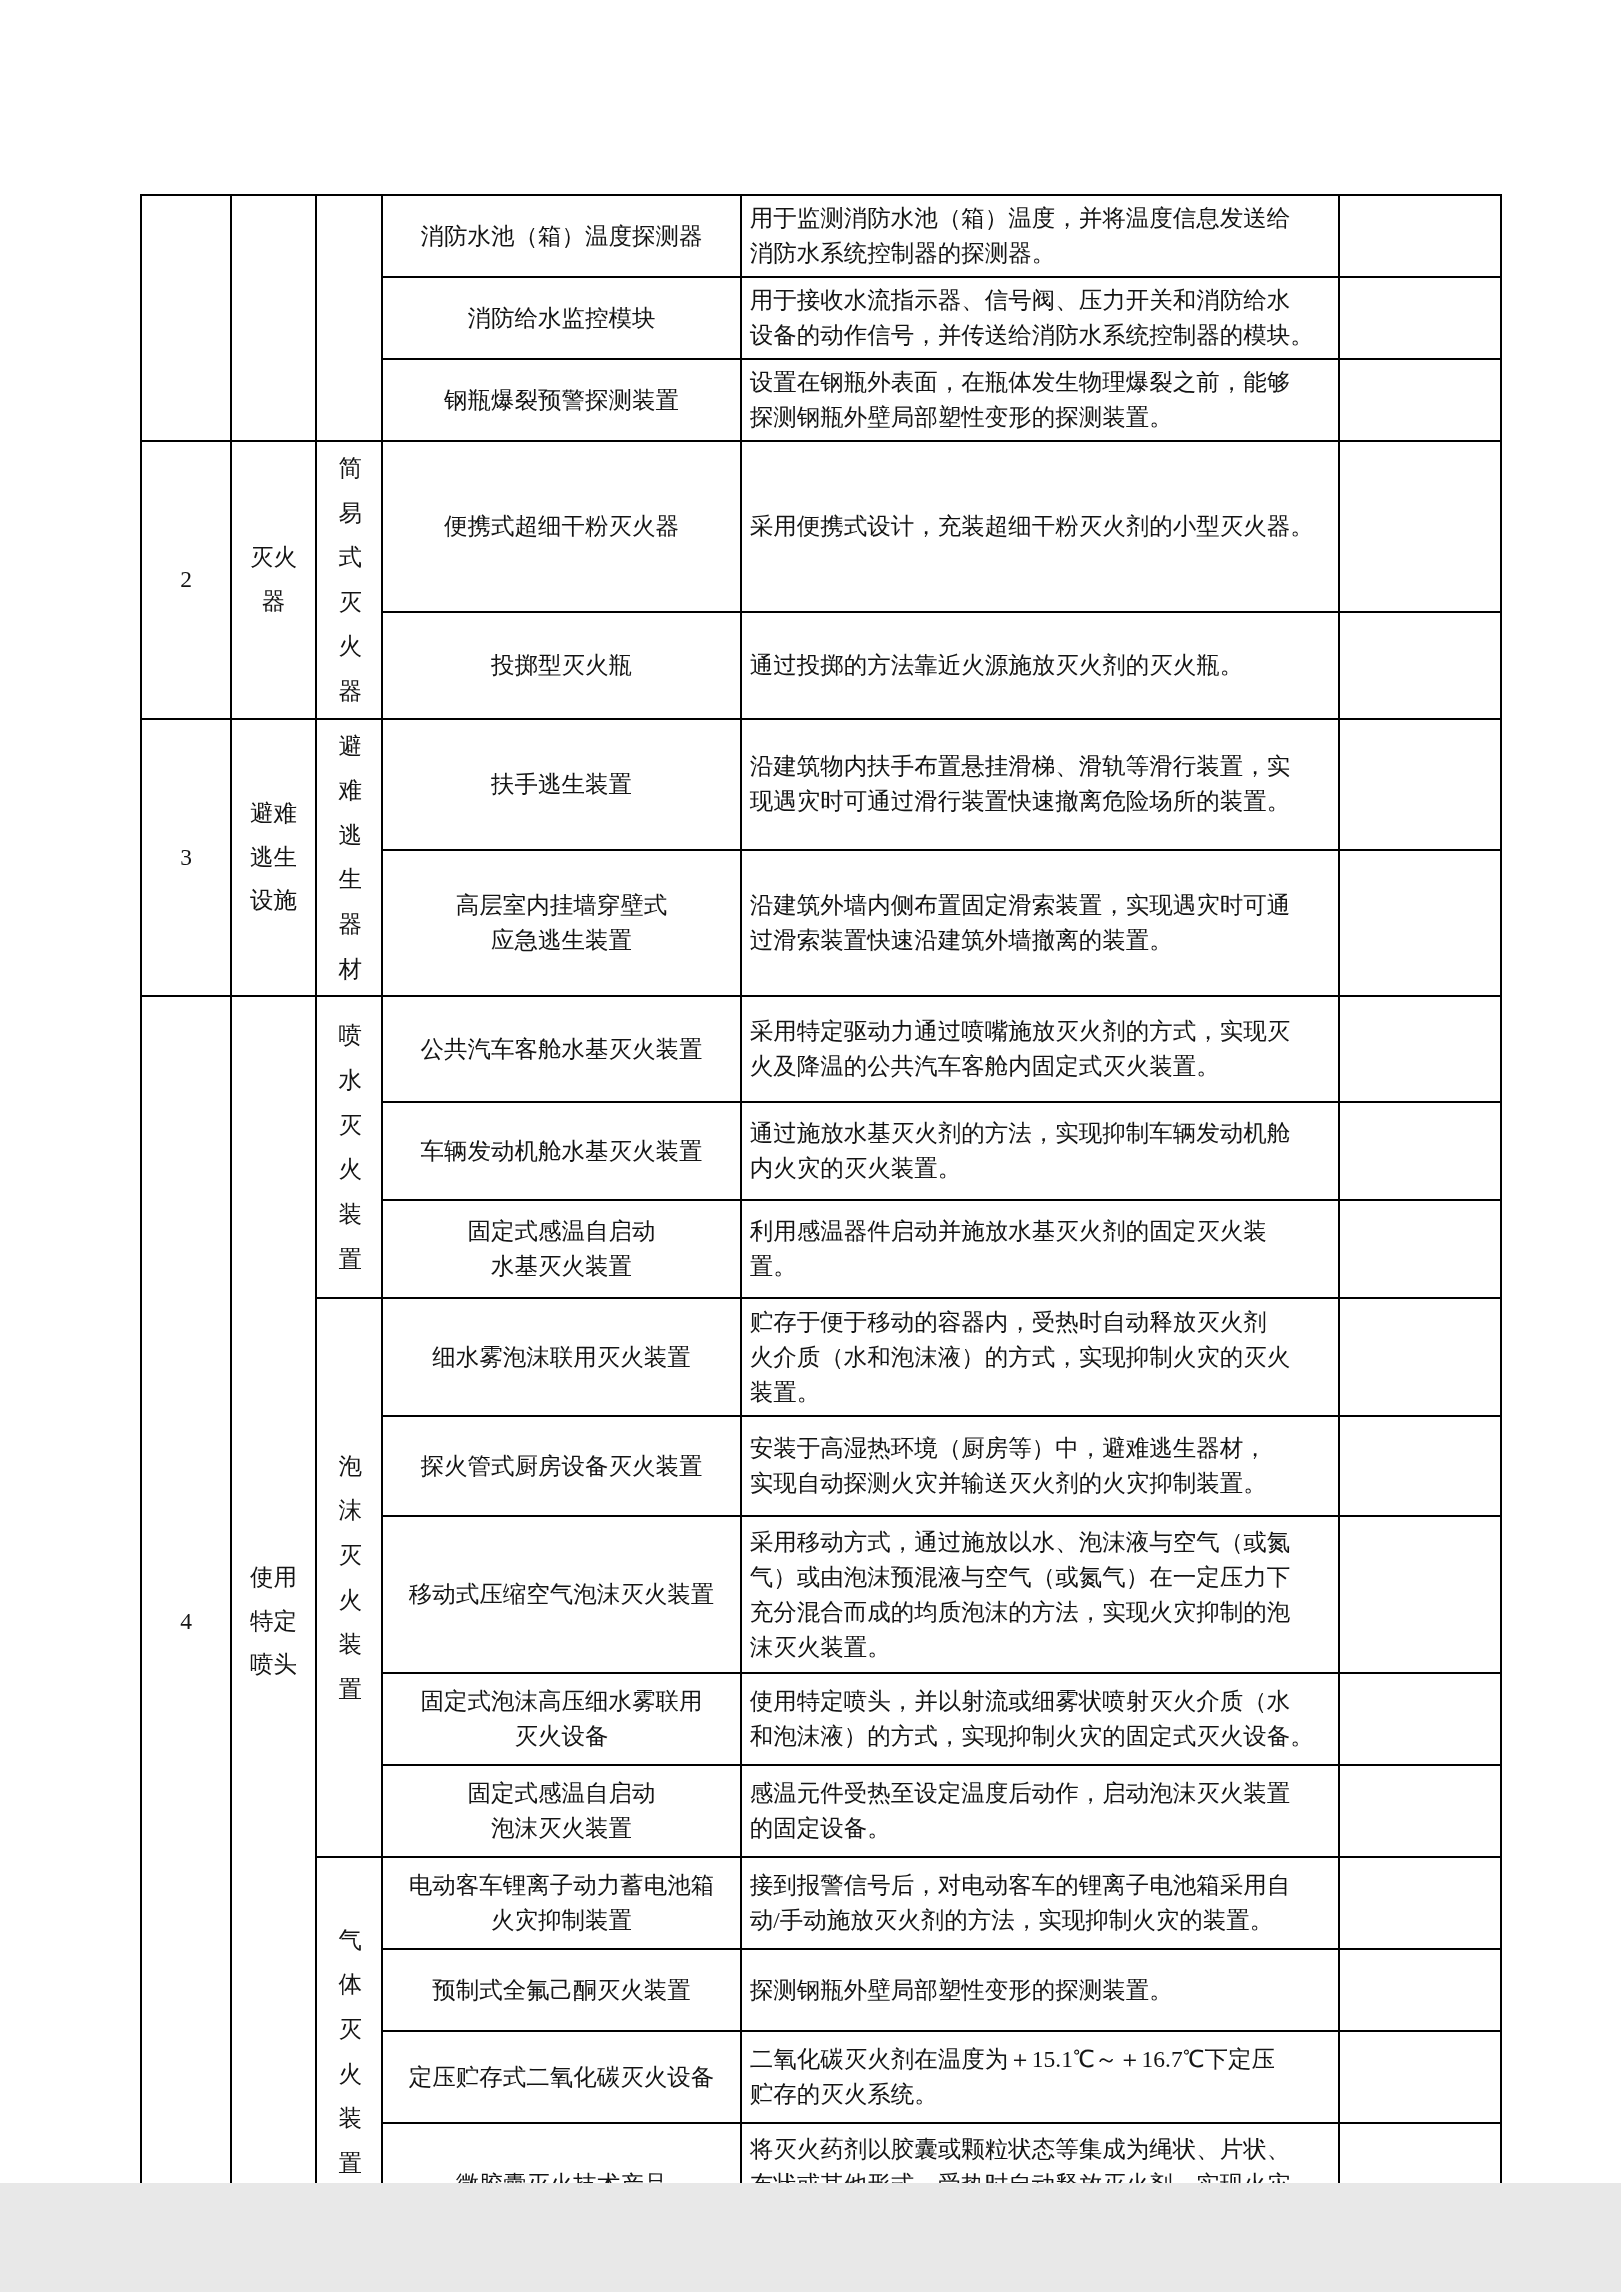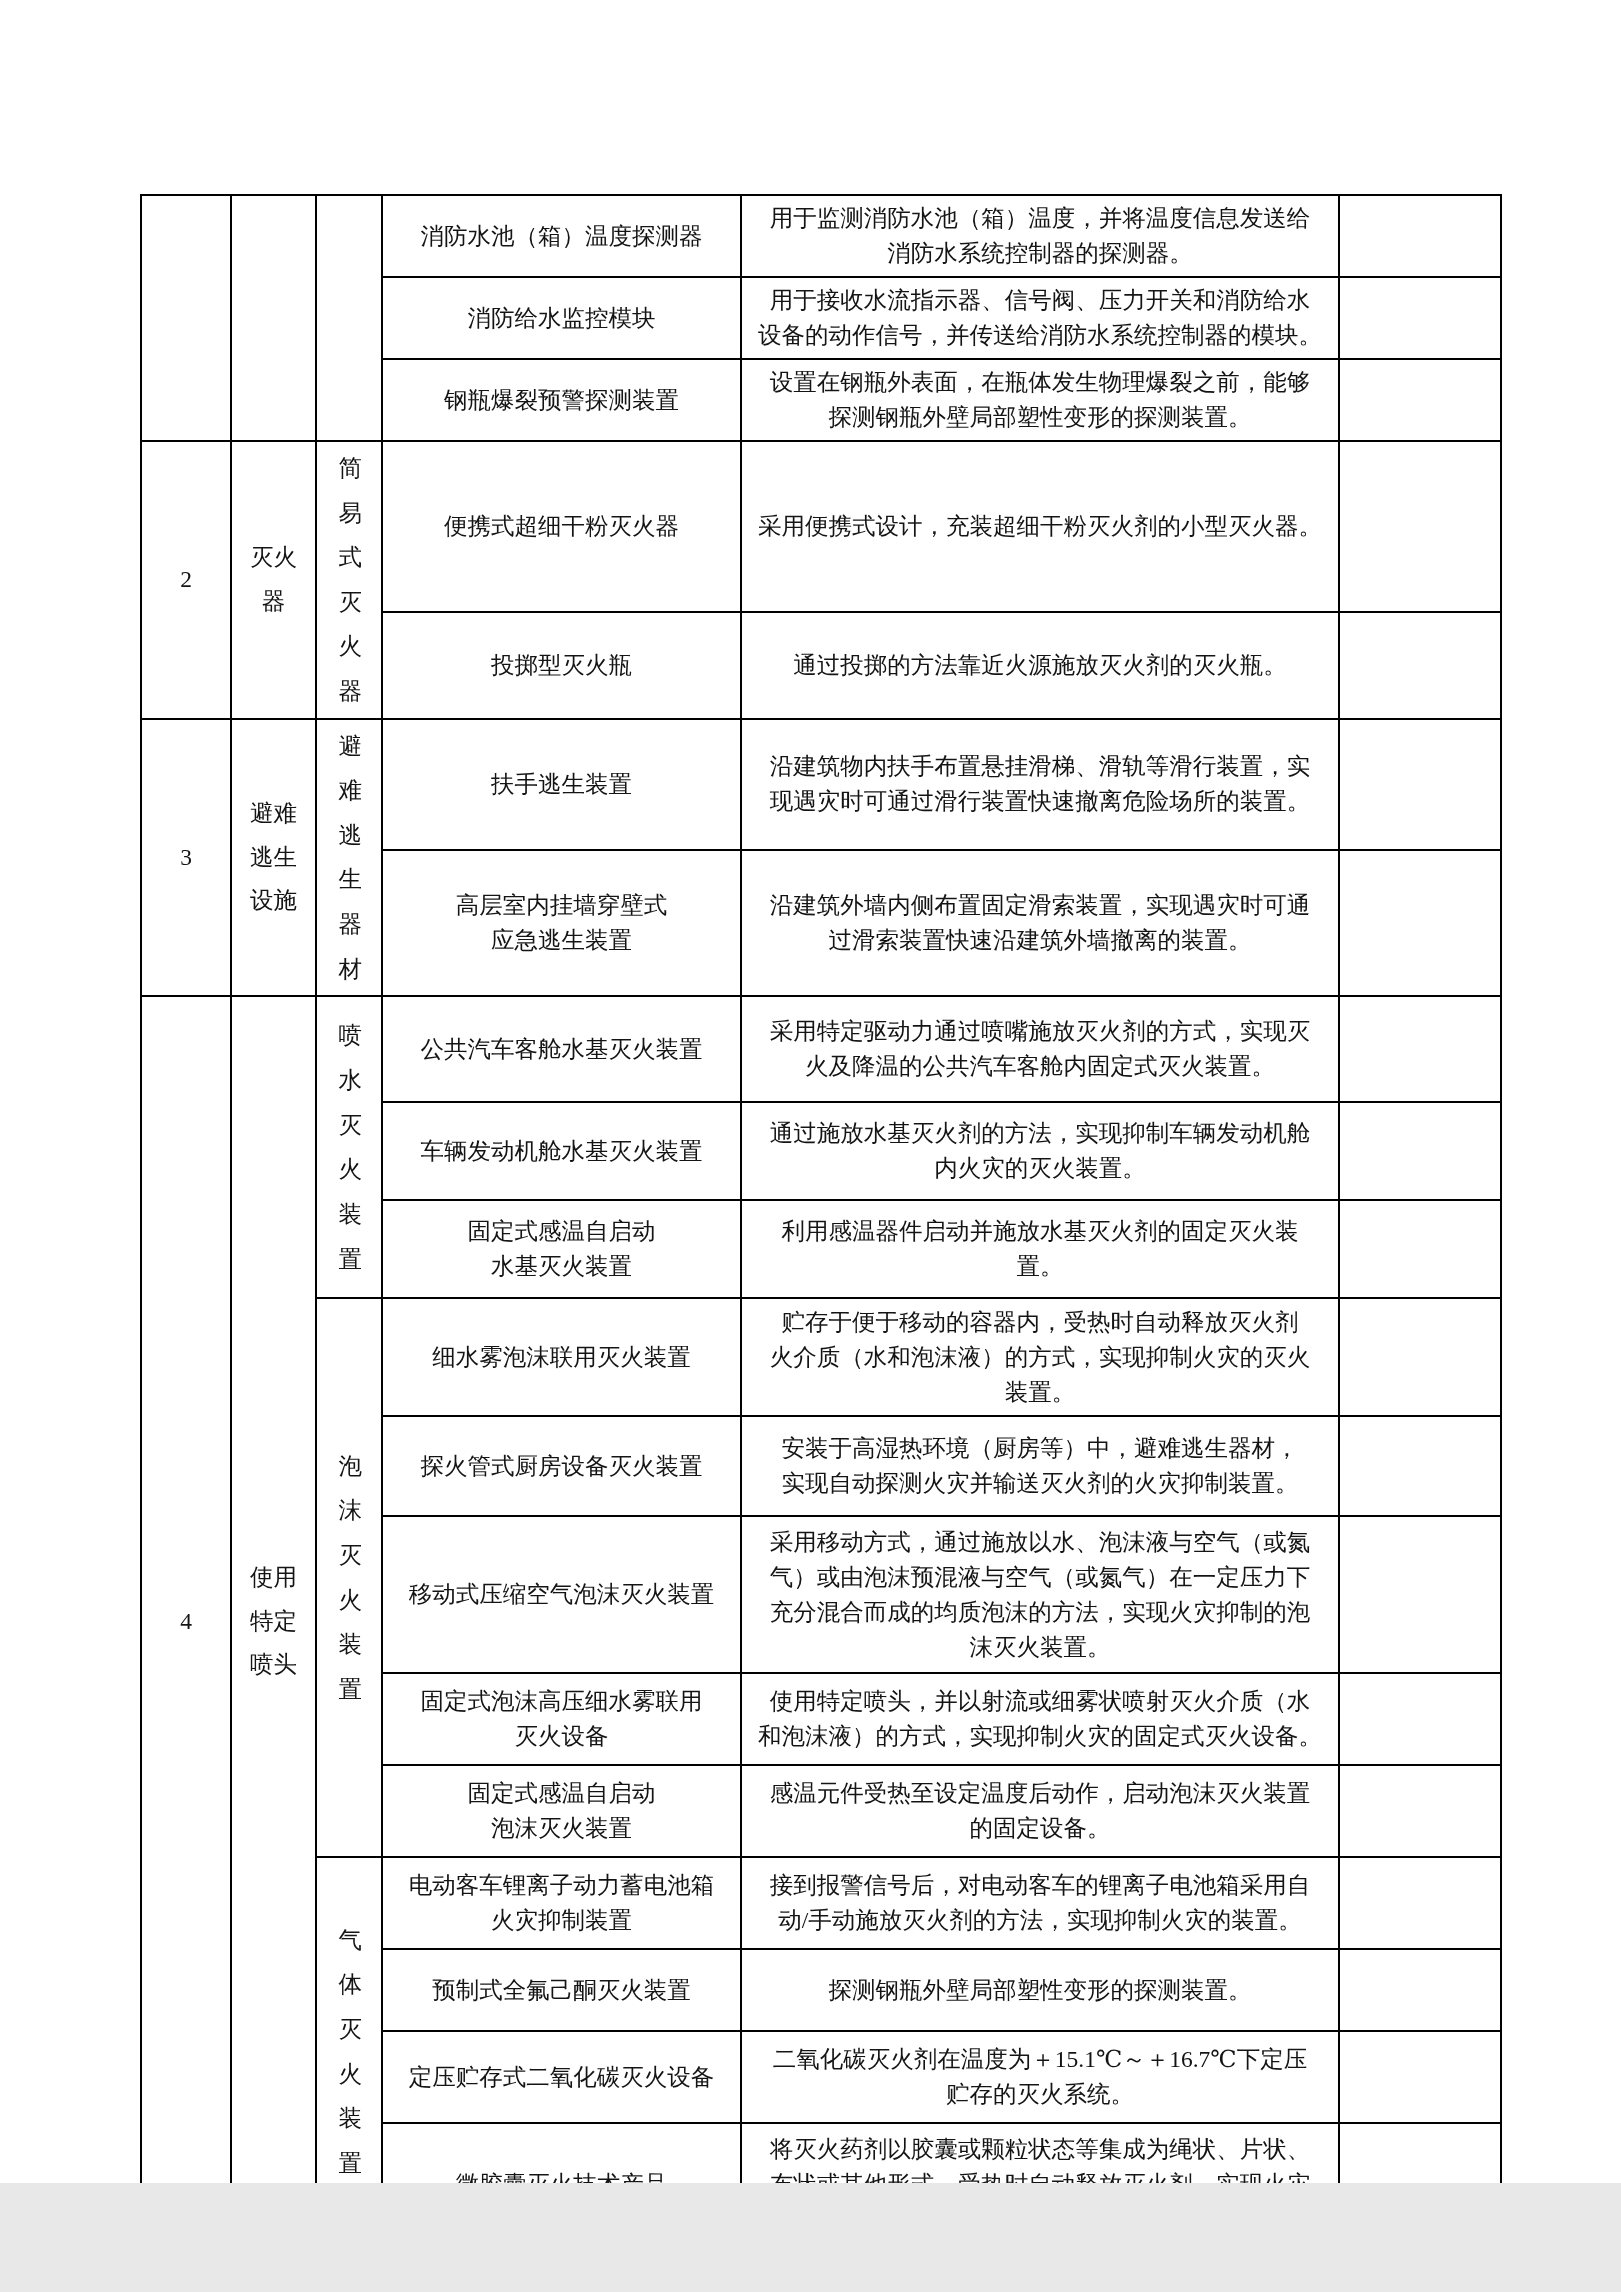--- a/index.html
+++ b/index.html
@@ -25,21 +25,21 @@
     padding:3.9px 7.8px;
     font-size:23.5px;
     line-height:35px;
     overflow:hidden;
   }
   tr.gs > td{border-top:2.9px solid #000;}
   td.c-num{text-align:center;font-size:25.5px;}
   td.c-cat{text-align:center;padding:3.9px 2px;}
   td.c-sub{text-align:center;padding:3.9px 2px;}
   td.c-name{text-align:center;white-space:pre-line;}
-  td.c-desc{text-align:center;white-space:pre-line;padding:3.9px 9.8px;}
+  td.c-desc{text-align:left;white-space:pre-line;padding:3.9px 9.8px;font-family:Liberation Serif, serif;}
   td.c-note{}
   .vcat{
     display:inline-block;
     width:2.15em;
     word-break:break-all;
     line-height:1.85;
     text-align:center;
   }
   .vtext{
     display:inline-block;

